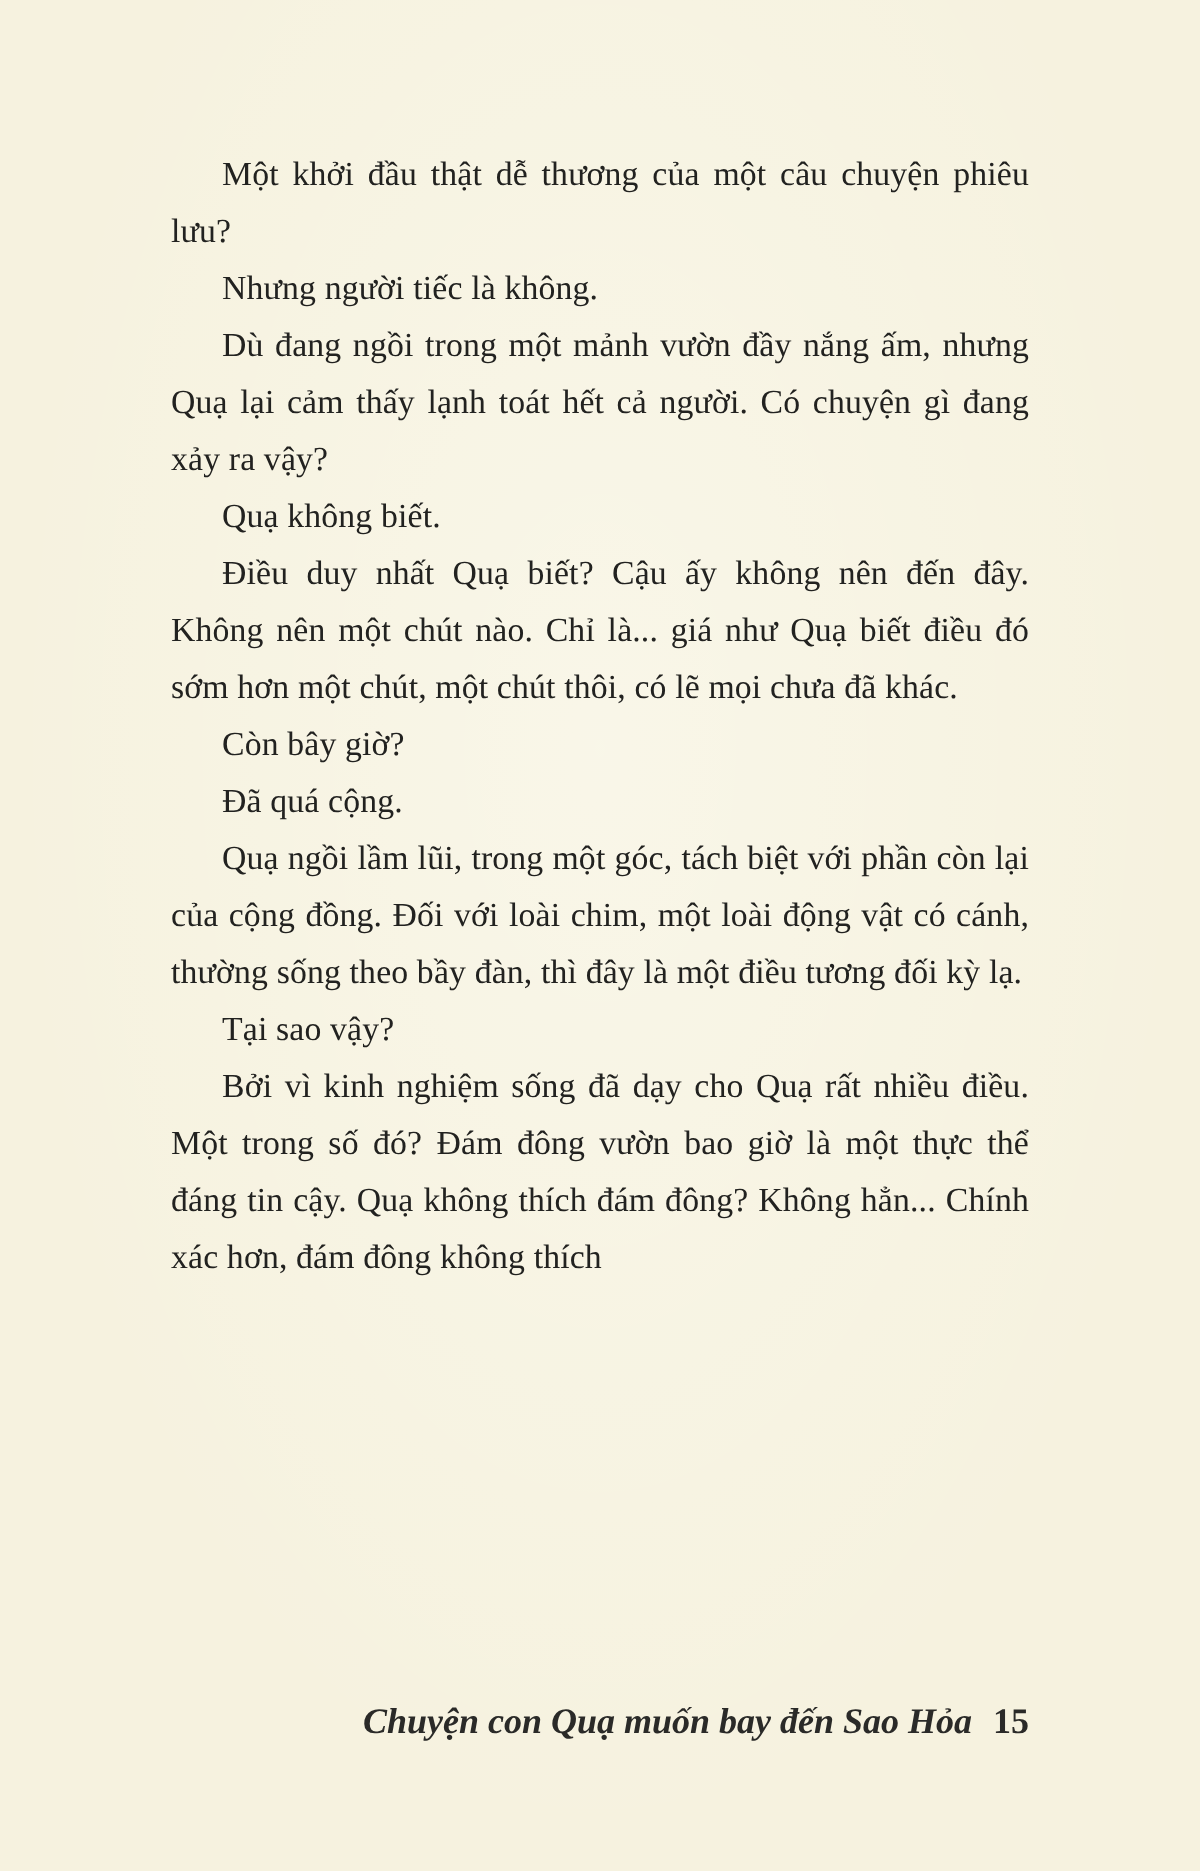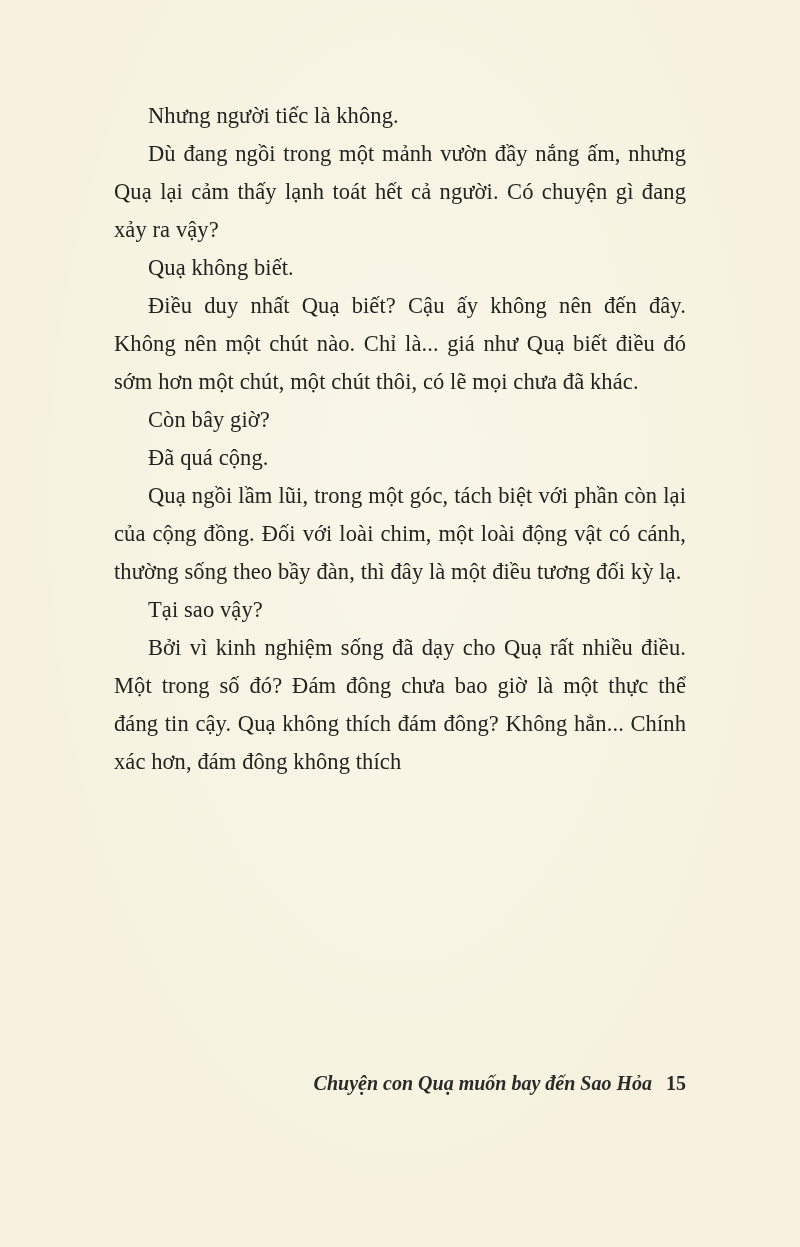--- a/index.html
+++ b/index.html
@@ -28,23 +28,23 @@
   .text-block p {
     margin: 0;
     font-size: 22.5px;
     line-height: 38px;
     text-align: justify;
     text-indent: 34px;
     letter-spacing: 0.1px;
   }
   .footer {
     position: absolute;
-    top: 1070px;
+    top: 1135px;
     right: 114px;
-    font-size: 20px;
+    font-size: 24px;
     line-height: 26px;
     white-space: nowrap;
   }
   .footer .book-title {
     font-style: italic;
     font-weight: bold;
     color: #2a2a28;
   }
   .footer .page-number {
     font-style: normal;
@@ -52,28 +52,29 @@
     margin-left: 14px;
     color: #2a2a28;
   }
 </style>
 </head>
 <body>
 
 <div class="page">
 
   <div class="text-block">
+    <p>Một khởi đầu thật dễ thương của một câu chuyện phiêu lưu?</p>
     <p>Nhưng người tiếc là không.</p>
     <p>Dù đang ngồi trong một mảnh vườn đầy nắng ấm, nhưng Quạ lại cảm thấy lạnh toát hết cả người. Có chuyện gì đang xảy ra vậy?</p>
     <p>Quạ không biết.</p>
     <p>Điều duy nhất Quạ biết? Cậu ấy không nên đến đây. Không nên một chút nào. Chỉ là... giá như Quạ biết điều đó sớm hơn một chút, một chút thôi, có lẽ mọi chưa đã khác.</p>
     <p>Còn bây giờ?</p>
     <p>Đã quá cộng.</p>
     <p>Quạ ngồi lầm lũi, trong một góc, tách biệt với phần còn lại của cộng đồng. Đối với loài chim, một loài động vật có cánh, thường sống theo bầy đàn, thì đây là một điều tương đối kỳ lạ.</p>
     <p>Tại sao vậy?</p>
-    <p>Bởi vì kinh nghiệm sống đã dạy cho Quạ rất nhiều điều. Một trong số đó? Đám đông chưa bao giờ là một thực thể đáng tin cậy. Quạ không thích đám đông? Không hẳn... Chính xác hơn, đám đông không thích</p>
+    <p>Bởi vì kinh nghiệm sống đã dạy cho Quạ rất nhiều điều. Một trong số đó? Đám đông vườn bao giờ là một thực thể đáng tin cậy. Quạ không thích đám đông? Không hẳn... Chính xác hơn, đám đông không thích</p>
   </div>
 
   <div class="footer">
     <span class="book-title">Chuyện con Quạ muốn bay đến Sao Hỏa</span><span class="page-number">15</span>
   </div>
 
 </div>
 
 </body></html>

